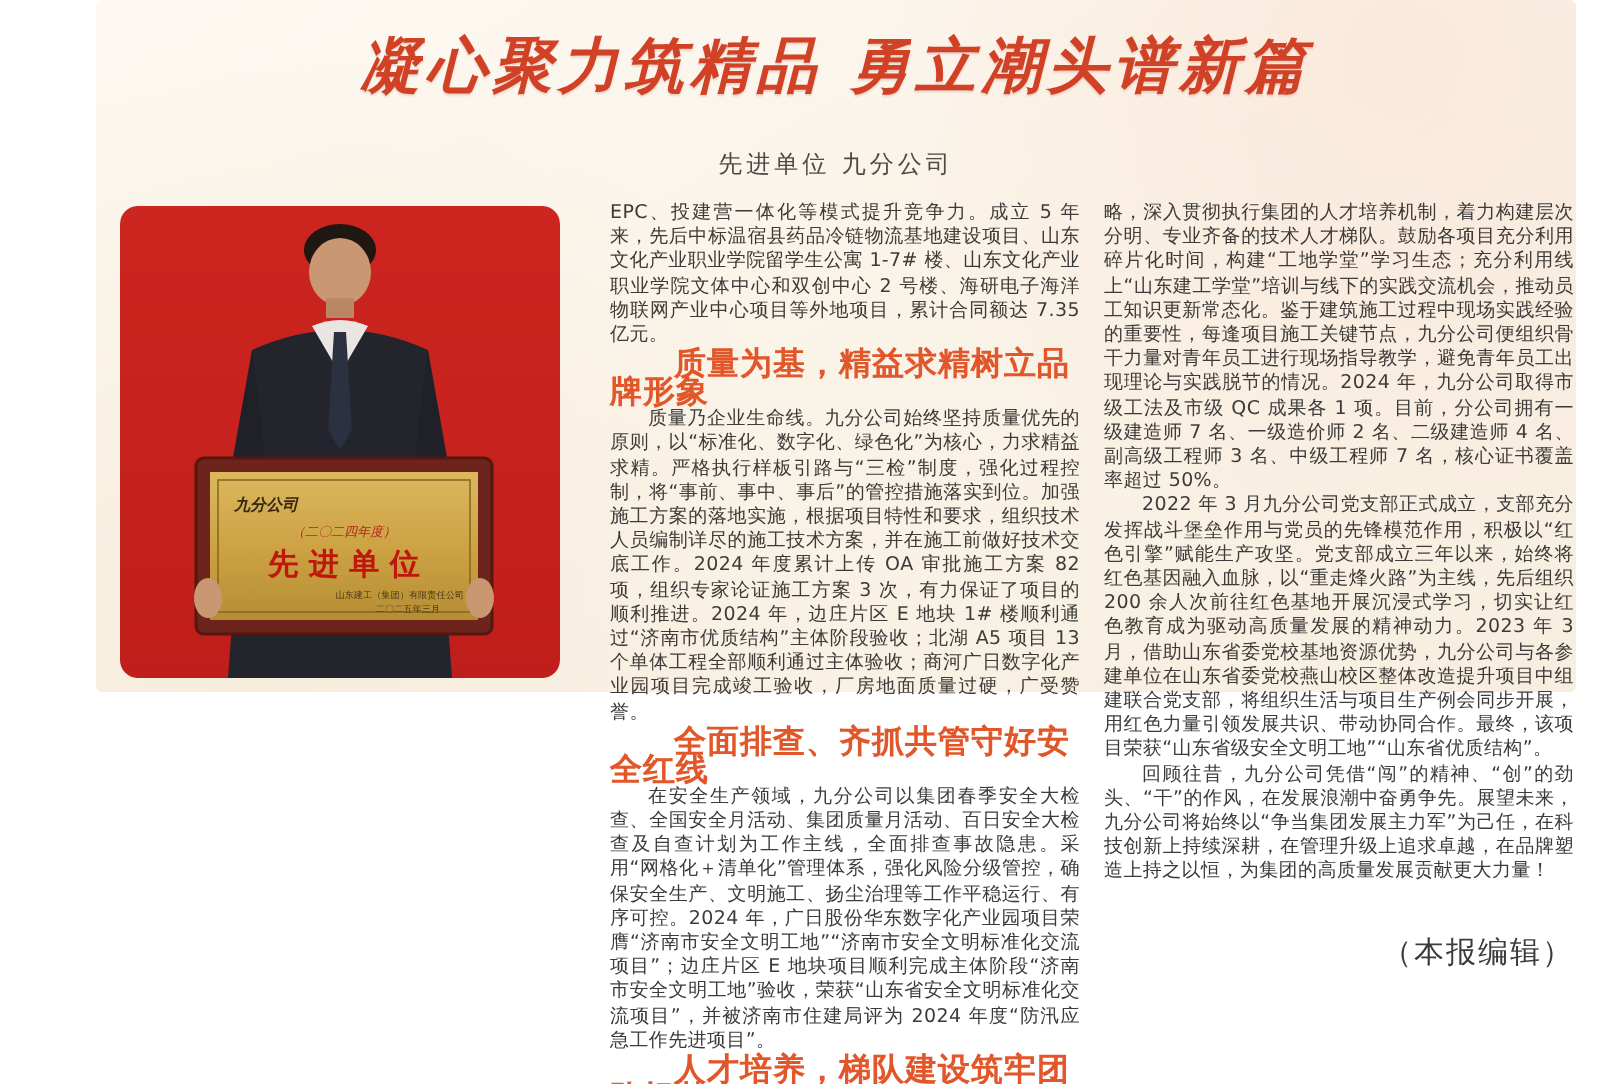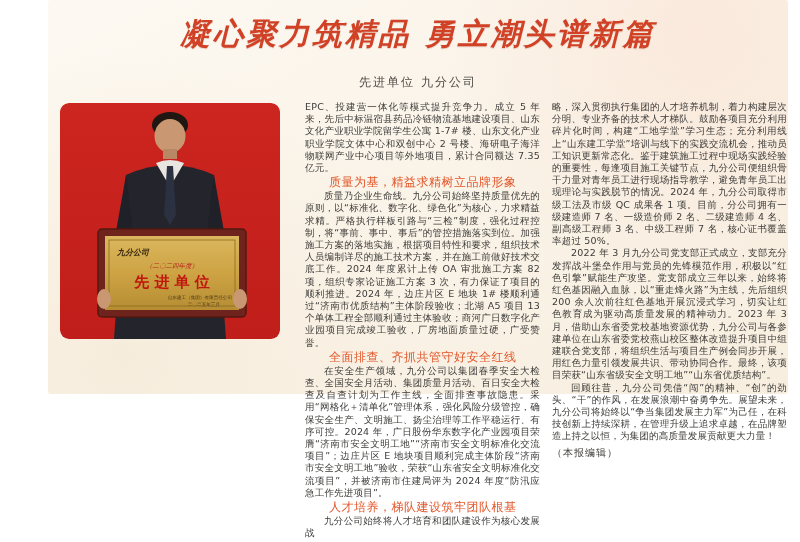--- a/index.html
+++ b/index.html
@@ -1,21 +1,21 @@
 <!DOCTYPE html>
 <html><head>
 <meta charset="utf-8">
 <style>
   html,body{margin:0;padding:0;}
   body{
     width:800px;height:542px;background:#ffffff;position:relative;overflow:hidden;
     font-family:"DejaVu Sans",sans-serif;
   }
   .sheet{
-    position:absolute;left:48px;top:0;width:740px;height:394px;
+    position:absolute;left:48px;top:0;width:740px;height:346px;
     background:
       radial-gradient(circle at 88% 8%, rgba(250,225,210,.55) 0%, rgba(250,225,210,0) 35%),
       radial-gradient(circle at 10% 90%, rgba(244,232,212,.6) 0%, rgba(244,232,212,0) 40%),
       linear-gradient(150deg,#fdf9f2 0%,#faf3e8 50%,#f7eedf 100%);
     border-radius:3px;
   }
   .title{
     margin:16px 10px 0 10px;text-align:center;
     font-family:"DejaVu Serif",serif;font-style:italic;font-weight:bold;
     font-size:30px;line-height:36px;letter-spacing:3px;color:#d04126;
@@ -27,29 +27,29 @@
   .cols{
     display:flex;gap:12px;margin:10px 12px 0 10px;
   }
   .col{width:235px;flex:0 0 235px;}
   .para{
     margin:0;font-size:9.5px;line-height:12.2px;color:#3c3b39;
     text-align:justify;text-justify:inter-character;letter-spacing:.2px;
   }
   .indent{text-indent:2em;}
   .heading{
-    margin:1px 0;font-size:12px;line-height:14px;font-weight:normal;
+    margin:1px 0;font-size:16px;line-height:14px;font-weight:bold;
     color:#e2572a;text-indent:2em;letter-spacing:.5px;
   }
   .photo{
     width:220px;height:236px;margin:2px 0 5px 2px;border-radius:8px;overflow:hidden;
     display:block;
   }
   .byline{
-    margin-top:3px;font-size:10px;color:#3c3b39;letter-spacing:1px;
+    margin-top:24px;text-align:right;font-size:15px;color:#3c3b39;letter-spacing:1px;
   }
 </style>
 </head>
 <body>
 
 <div class="sheet">
   <h1 class="title">凝心聚力筑精品  勇立潮头谱新篇</h1>
   <div class="subtitle">先进单位 九分公司</div>
 
   <div class="cols">

